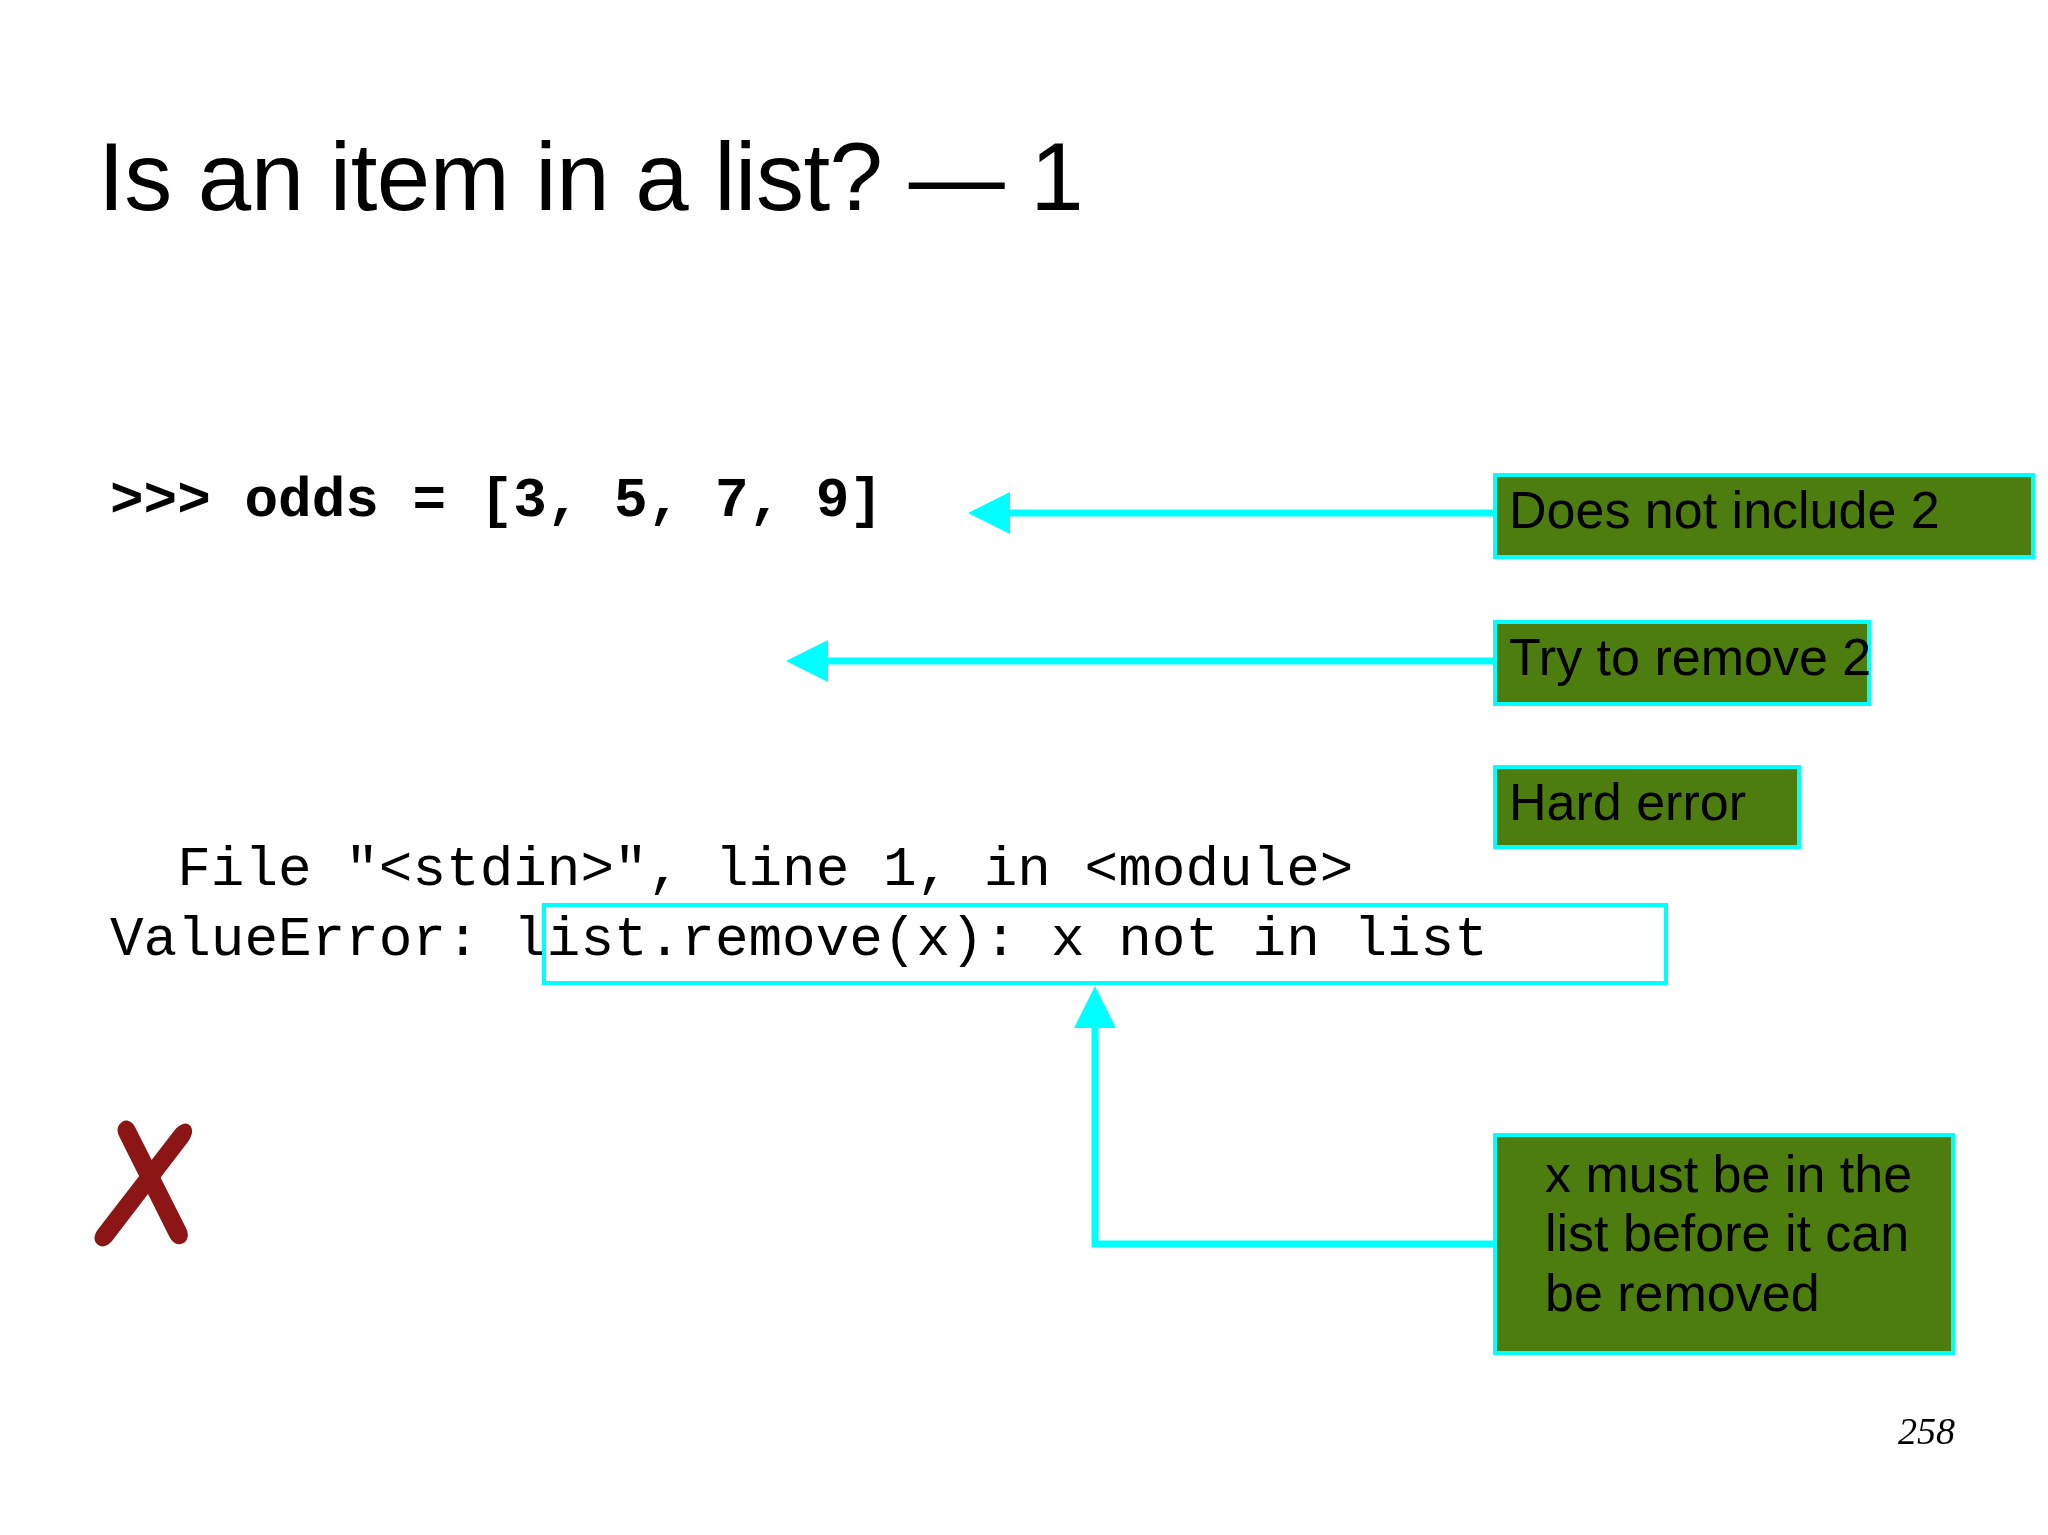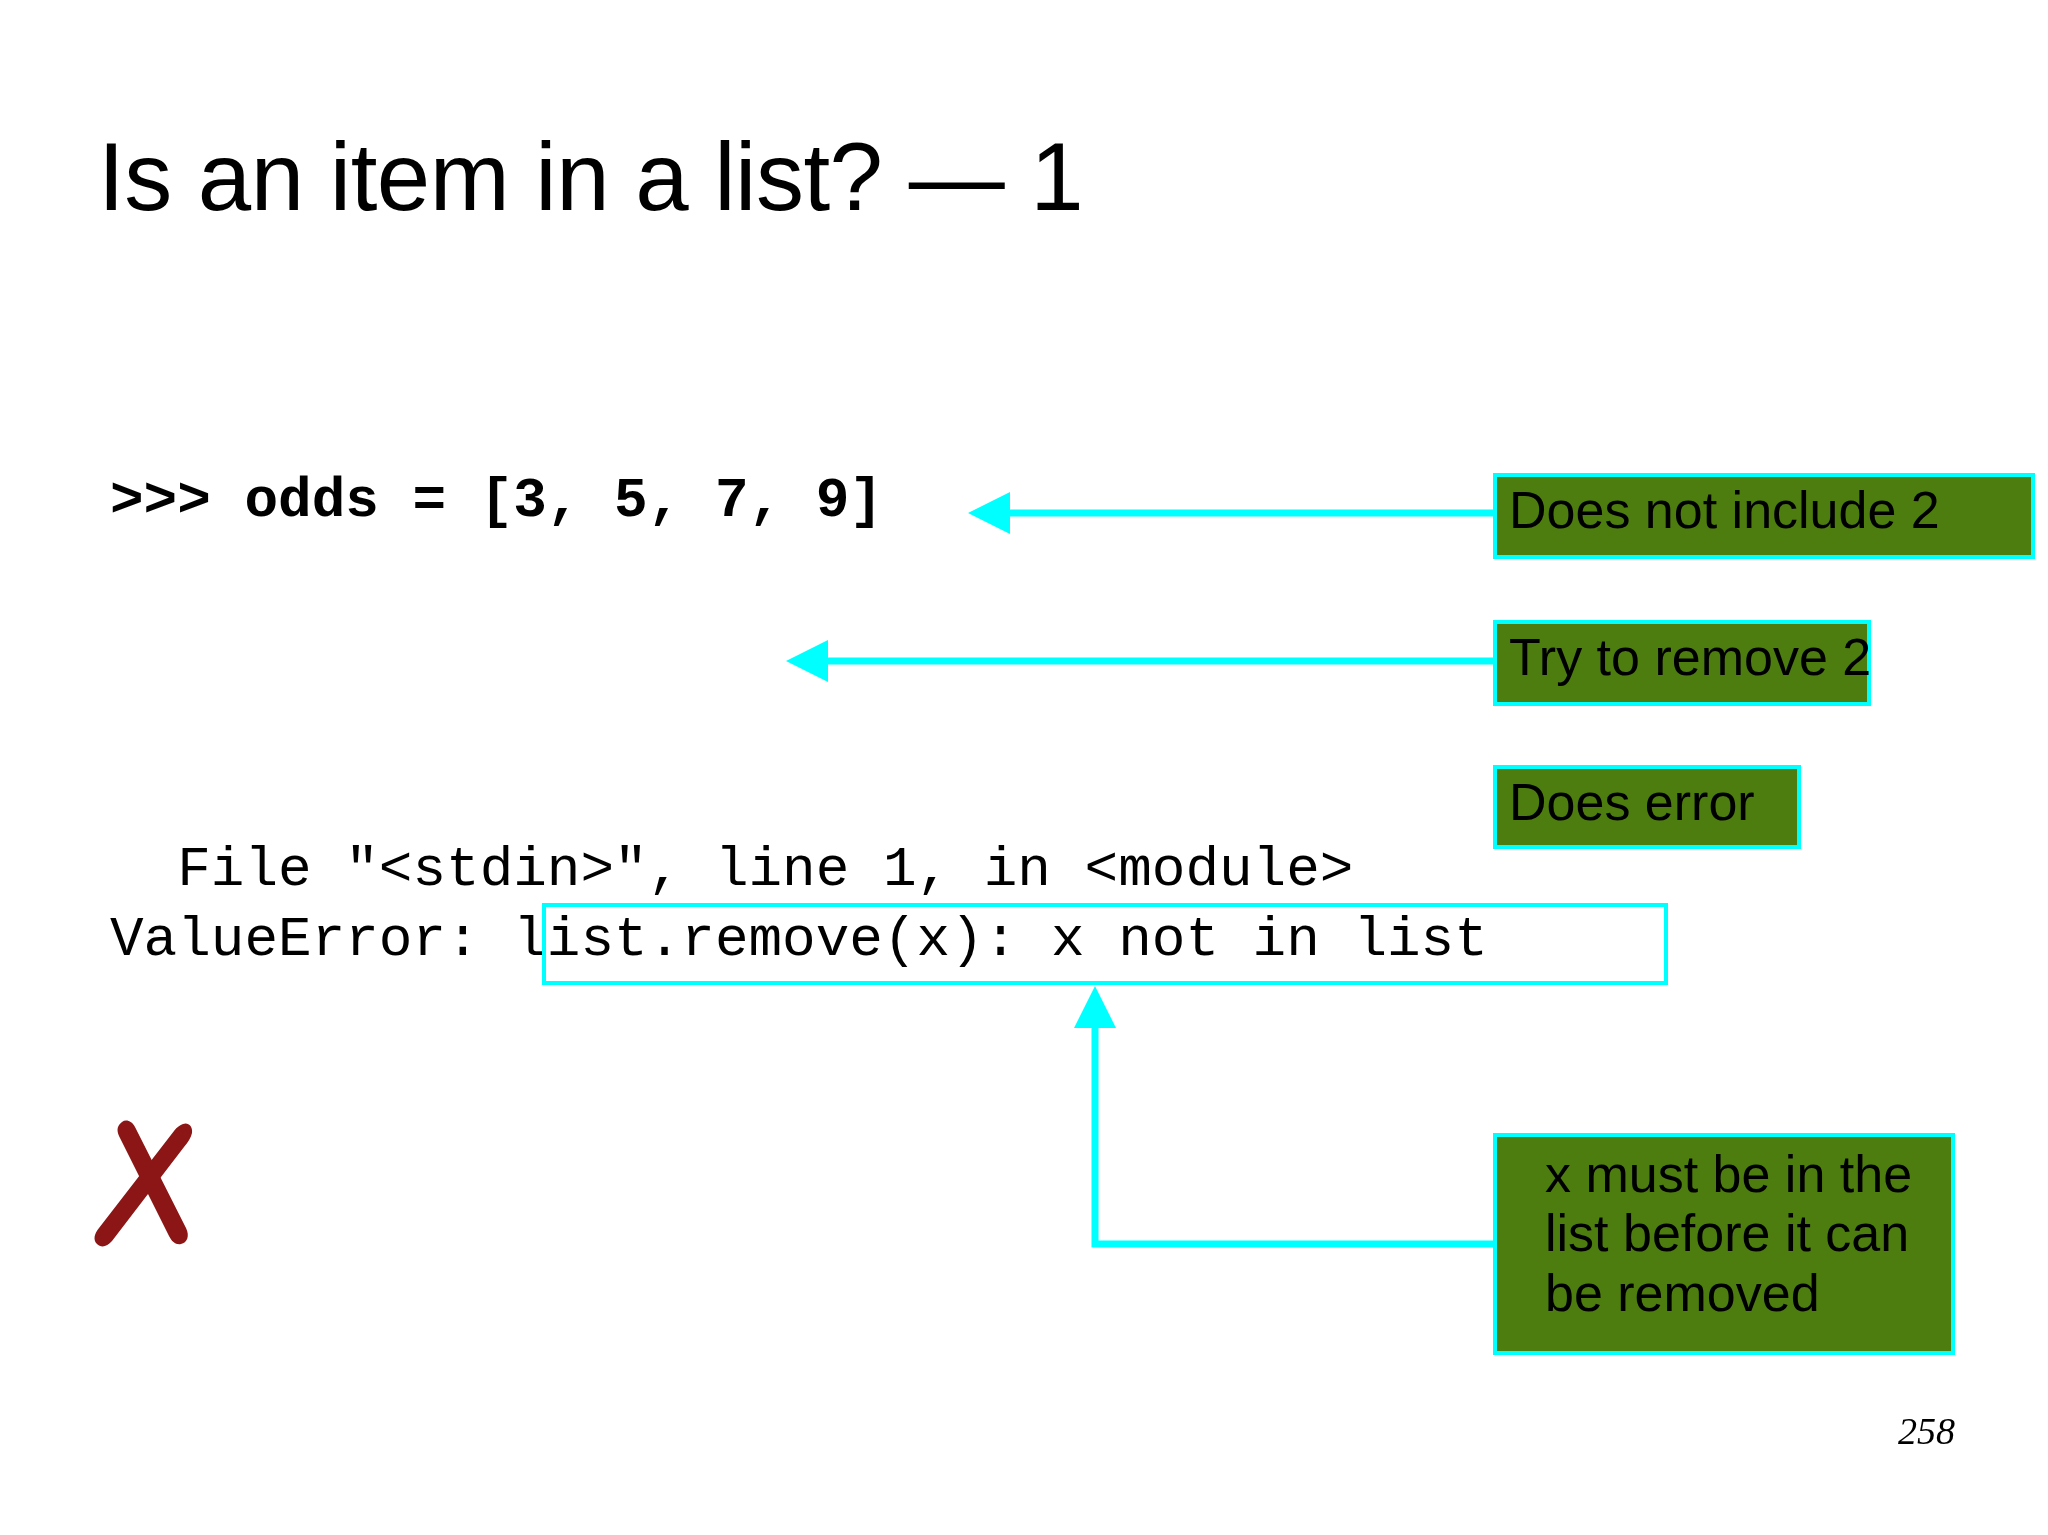--- a/index.html
+++ b/index.html
@@ -164,21 +164,21 @@
     <g>
       <polyline points="1493,1244 1095,1244 1095,1020" stroke="#00ffff" stroke-width="7" fill="none"></polyline>
       <polygon points="1095,986 1074,1028 1116,1028" fill="#00ffff"></polygon>
     </g>
   </svg>
 
   <div id="callout-does-not-include" class="callout">Does not include 2</div>
 
   <div id="callout-try-to-remove" class="callout">Try to remove 2</div>
 
-  <div id="callout-hard-error" class="callout">Does error</div>
+  <div id="callout-hard-error" class="callout">Hard error</div>
 
   <div id="callout-x-must-be" class="callout">x must be in the
 list before it can
 be removed</div>
 
   <svg id="x-mark" viewBox="0 0 130 165" xmlns="http://www.w3.org/2000/svg">
     <path d="M 40 22 C 44 19 50 21 53 27 L 104 128 C 108 136 105 143 99 144
              C 94 145 90 142 87 136 L 37 36 C 34 29 36 25 40 22 Z" fill="#8c1616"></path>
     <path d="M 101 24 C 106 22 111 26 110 33 C 109 38 106 42 102 47
              L 30 141 C 25 147 19 148 15 144 C 11 140 12 134 17 128

